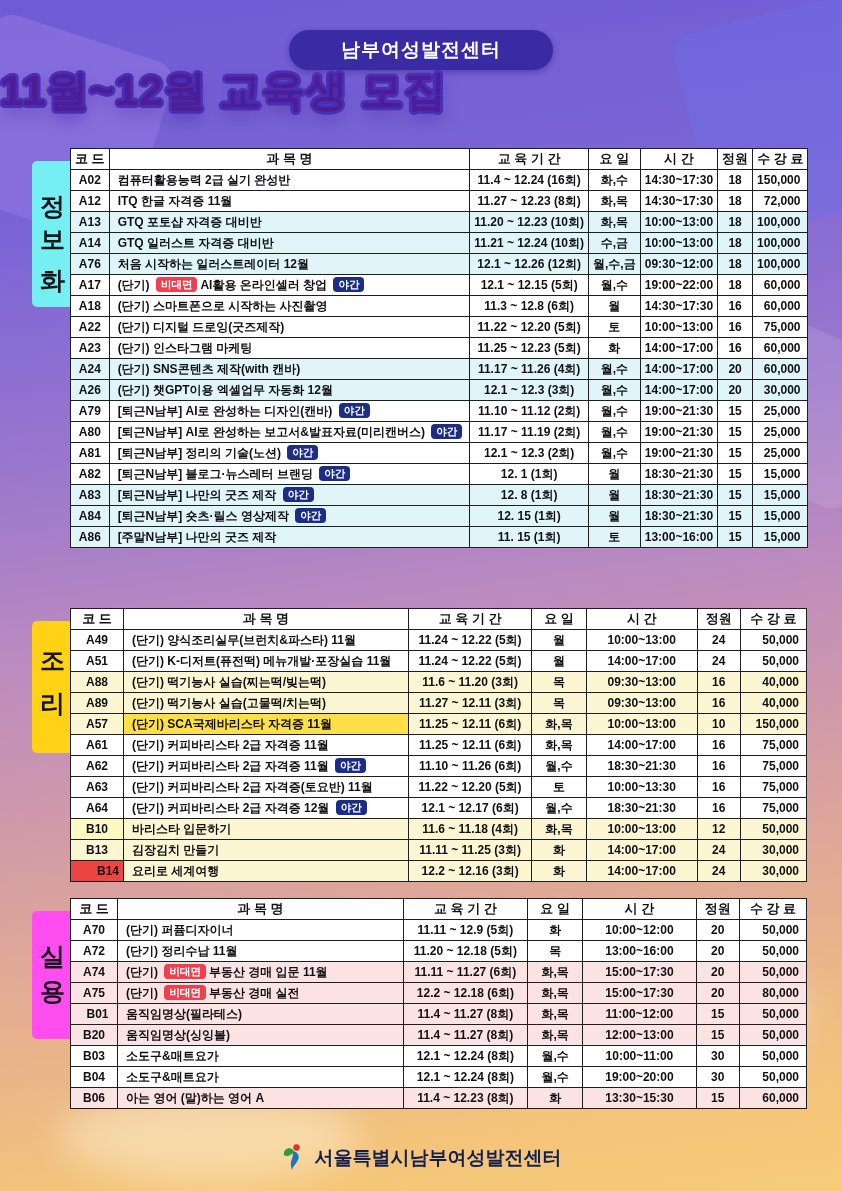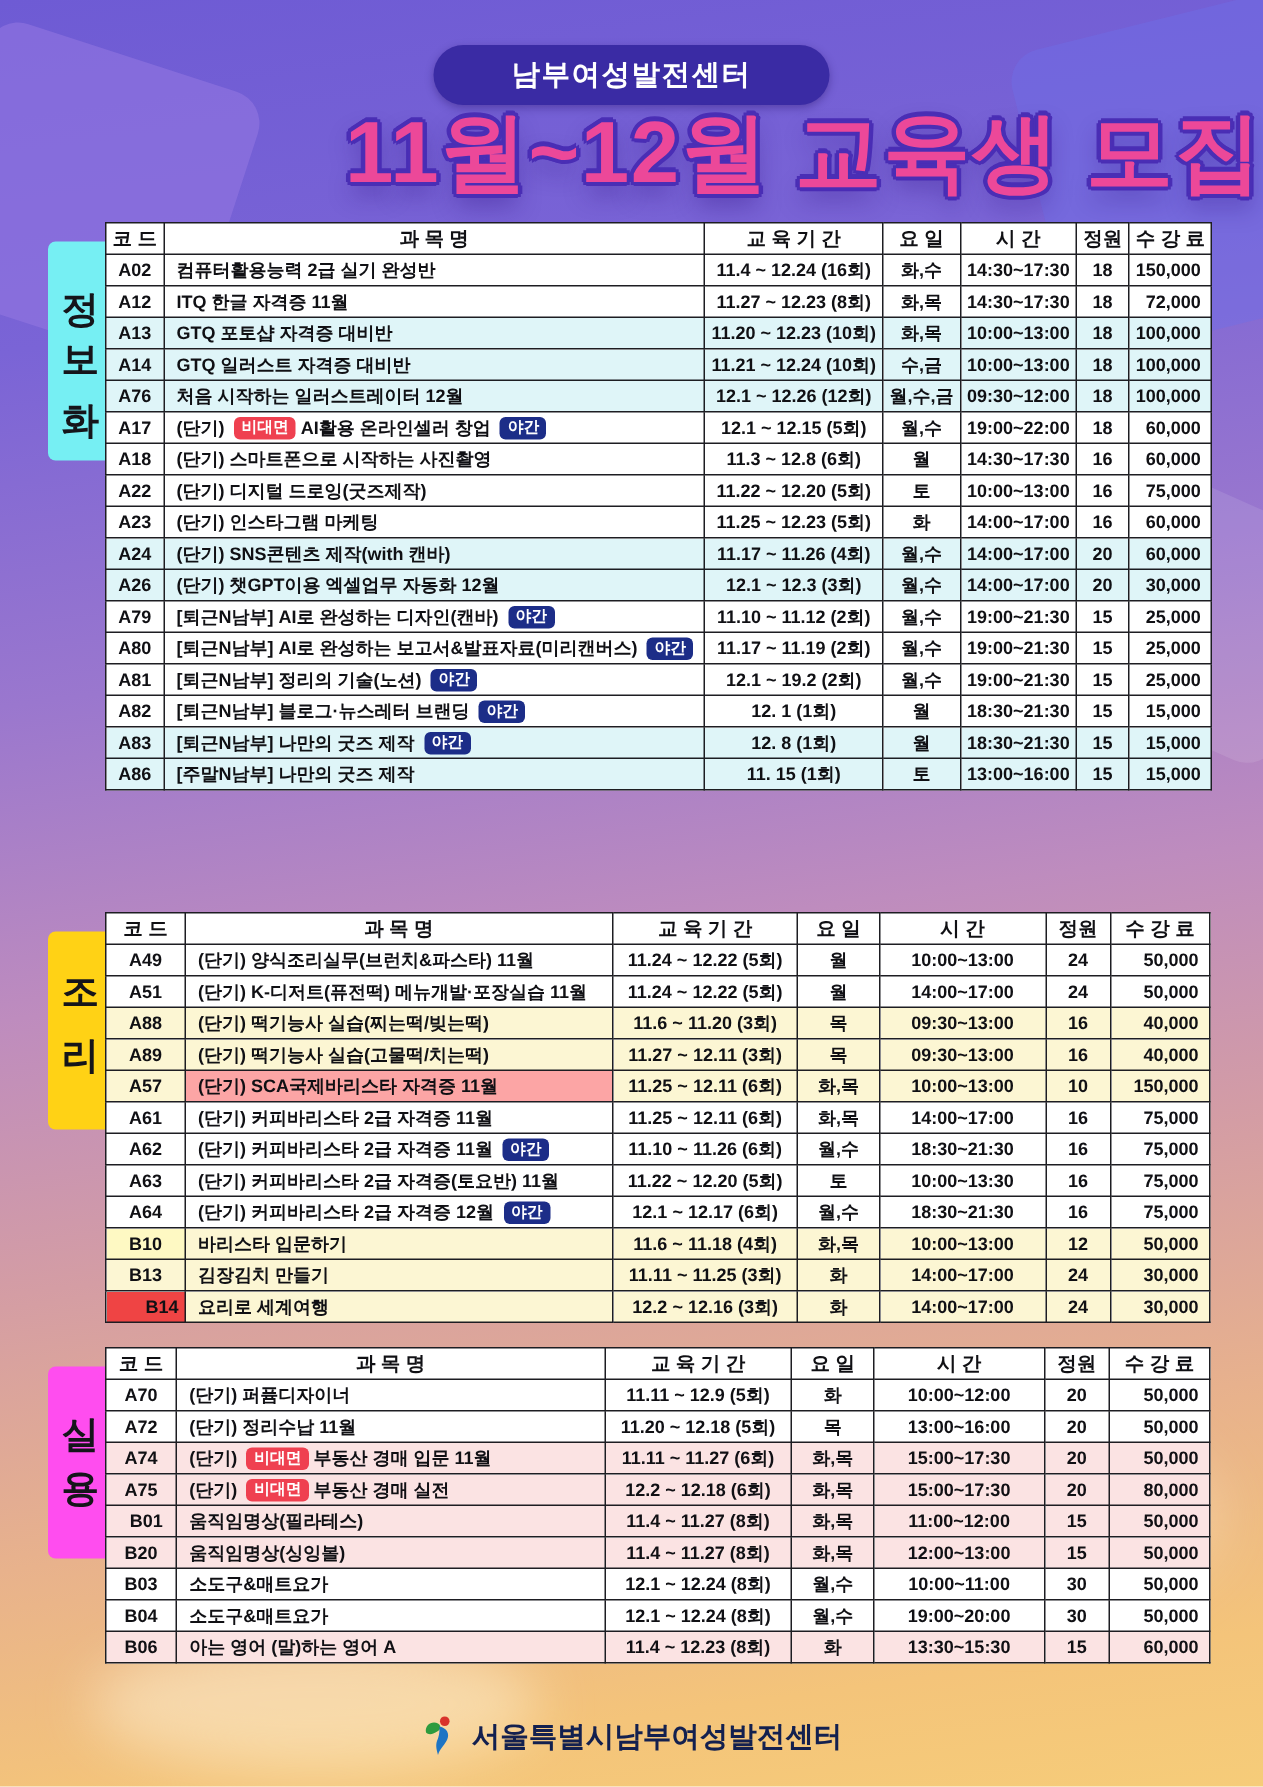--- a/index.html
+++ b/index.html
@@ -15,22 +15,22 @@
   .deco-4{left:60px;bottom:10px;width:300px;height:90px;background:rgba(255,248,225,.45);border-radius:50%;filter:blur(18px);}
   .deco-5{right:30px;bottom:120px;width:260px;height:120px;background:rgba(255,240,214,.35);border-radius:50%;filter:blur(20px);}
 
   .pill{
     position:absolute;top:30px;left:50%;transform:translateX(-50%);
     background:#3A2BA4;color:#fff;font-weight:700;font-size:19px;
     padding:7px 52px;border-radius:22px;letter-spacing:1px;white-space:nowrap;
     box-shadow:0 2px 6px rgba(30,10,90,.35);
   }
   .title{
-    position:absolute;top:63px;left:0;width:100%;text-align:right;
-    font-size:58px;font-weight:800;color:#ec4899;letter-spacing:1px;
+    position:absolute;top:63px;left:0;width:100%;text-align:left;
+    font-size:42px;font-weight:800;color:#4c1d95;letter-spacing:1px;
     text-shadow:-2px -2px 0 #4A2EB5,2px -2px 0 #4A2EB5,-2px 2px 0 #4A2EB5,2px 2px 0 #4A2EB5,
       0 -3px 0 #4A2EB5,0 3px 0 #4A2EB5,-3px 0 0 #4A2EB5,3px 0 0 #4A2EB5,0 8px 16px rgba(50,20,130,.45);
   }
 
   .section{position:absolute;left:70px;width:737px;}
   .sec-1{top:148px;}
   .sec-2{top:608px;}
   .sec-3{top:898px;}
   .tab{
     position:absolute;left:-38px;top:13px;width:38px;
@@ -214,39 +214,48 @@
           <td class="c-name"><span>[퇴근N남부] AI로 완성하는 보고서&amp;발표자료(미리캔버스) </span><span class="bdg" style="background: rgb(28, 45, 136);">야간</span></td>
           <td class="c-period">11.17 ~ 11.19 (2회)</td>
           <td class="c-day">월,수</td>
           <td class="c-time">19:00~21:30</td>
           <td class="c-cap">15</td>
           <td class="c-fee">25,000</td>
         </tr>
         <tr>
           <td class="c-code">A81</td>
           <td class="c-name"><span>[퇴근N남부] 정리의 기술(노션) </span><span class="bdg" style="background: rgb(28, 45, 136);">야간</span></td>
-          <td class="c-period">12.1 ~ 19.2 (2회)</td>
+          <td class="c-period">12.1 ~ 12.3 (2회)</td>
           <td class="c-day">월,수</td>
           <td class="c-time">19:00~21:30</td>
           <td class="c-cap">15</td>
           <td class="c-fee">25,000</td>
         </tr>
         <tr>
           <td class="c-code">A82</td>
           <td class="c-name"><span>[퇴근N남부] 블로그·뉴스레터 브랜딩 </span><span class="bdg" style="background: rgb(28, 45, 136);">야간</span></td>
           <td class="c-period">12. 1 (1회)</td>
           <td class="c-day">월</td>
           <td class="c-time">18:30~21:30</td>
           <td class="c-cap">15</td>
           <td class="c-fee">15,000</td>
         </tr>
         <tr>
           <td class="c-code" style="background: rgb(223, 245, 248);">A83</td>
           <td class="c-name" style="background: rgb(223, 245, 248);"><span>[퇴근N남부] 나만의 굿즈 제작 </span><span class="bdg" style="background: rgb(28, 45, 136);">야간</span></td>
           <td class="c-period" style="background: rgb(223, 245, 248);">12. 8 (1회)</td>
+          <td class="c-day" style="background: rgb(223, 245, 248);">월</td>
+          <td class="c-time" style="background: rgb(223, 245, 248);">18:30~21:30</td>
+          <td class="c-cap" style="background: rgb(223, 245, 248);">15</td>
+          <td class="c-fee" style="background: rgb(223, 245, 248);">15,000</td>
+        </tr>
+        <tr>
+          <td class="c-code" style="background: rgb(223, 245, 248);">A84</td>
+          <td class="c-name" style="background: rgb(223, 245, 248);"><span>[퇴근N남부] 숏츠·릴스 영상제작 </span><span class="bdg" style="background: rgb(28, 45, 136);">야간</span></td>
+          <td class="c-period" style="background: rgb(223, 245, 248);">12. 15 (1회)</td>
           <td class="c-day" style="background: rgb(223, 245, 248);">월</td>
           <td class="c-time" style="background: rgb(223, 245, 248);">18:30~21:30</td>
           <td class="c-cap" style="background: rgb(223, 245, 248);">15</td>
           <td class="c-fee" style="background: rgb(223, 245, 248);">15,000</td>
         </tr>
         <tr>
           <td class="c-code" style="background: rgb(223, 245, 248);">A86</td>
           <td class="c-name" style="background: rgb(223, 245, 248);"><span>[주말N남부] 나만의 굿즈 제작 </span></td>
           <td class="c-period" style="background: rgb(223, 245, 248);">11. 15 (1회)</td>
           <td class="c-day" style="background: rgb(223, 245, 248);">토</td>
@@ -313,21 +322,21 @@
           <td class="c-code" style="background: rgb(252, 246, 211);">A89</td>
           <td class="c-name" style="background: rgb(252, 246, 211);"><span>(단기) 떡기능사 실습(고물떡/치는떡) </span></td>
           <td class="c-period" style="background: rgb(252, 246, 211);">11.27 ~ 12.11 (3회)</td>
           <td class="c-day" style="background: rgb(252, 246, 211);">목</td>
           <td class="c-time" style="background: rgb(252, 246, 211);">09:30~13:00</td>
           <td class="c-cap" style="background: rgb(252, 246, 211);">16</td>
           <td class="c-fee" style="background: rgb(252, 246, 211);">40,000</td>
         </tr>
         <tr>
           <td class="c-code" style="background: rgb(252, 246, 211);">A57</td>
-          <td class="c-name" style="background: #fca5a5;"><span>(단기) SCA국제바리스타 자격증 11월 </span></td>
+          <td class="c-name" style="background: #fde047;"><span>(단기) SCA국제바리스타 자격증 11월 </span></td>
           <td class="c-period" style="background: rgb(252, 246, 211);">11.25 ~ 12.11 (6회)</td>
           <td class="c-day" style="background: rgb(252, 246, 211);">화,목</td>
           <td class="c-time" style="background: rgb(252, 246, 211);">10:00~13:00</td>
           <td class="c-cap" style="background: rgb(252, 246, 211);">10</td>
           <td class="c-fee" style="background: rgb(252, 246, 211);">150,000</td>
         </tr>
         <tr>
           <td class="c-code">A61</td>
           <td class="c-name"><span>(단기) 커피바리스타 2급 자격증 11월 </span></td>
           <td class="c-period">11.25 ~ 12.11 (6회)</td>

